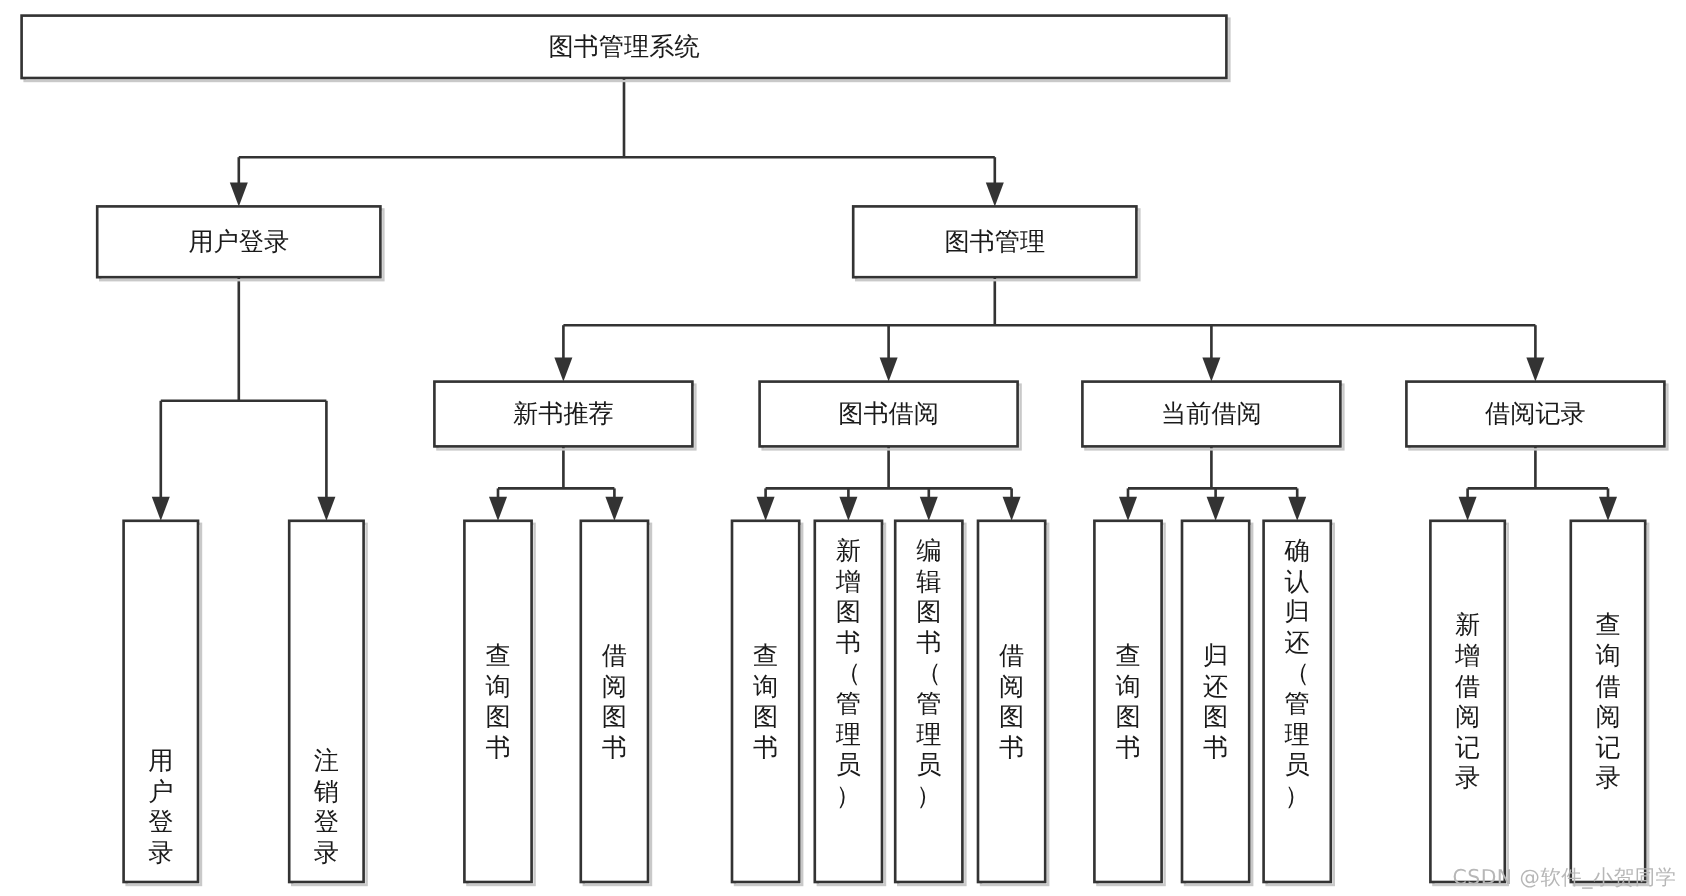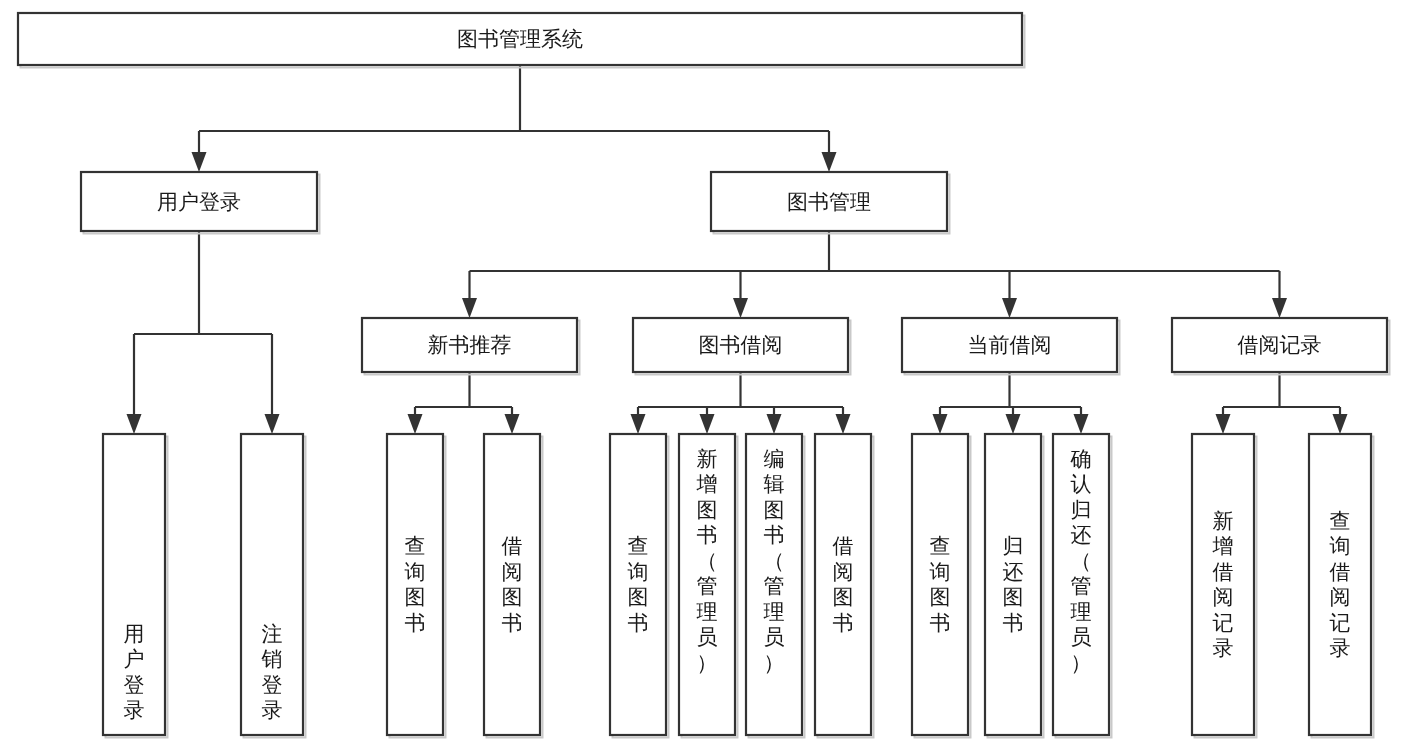--- a/index.html
+++ b/index.html
@@ -230,13 +230,14 @@
           <rect class="node-box" x="1192" y="434" width="62" height="301"></rect>
           <text class="node-label-v" x="1223"><tspan x="1223" y="527.89">新</tspan><tspan x="1223" y="553.39">增</tspan><tspan x="1223" y="578.89">借</tspan><tspan x="1223" y="604.39">阅</tspan><tspan x="1223" y="629.89">记</tspan><tspan x="1223" y="655.39">录</tspan></text>
         </g>
         <g>
           <rect class="node-shadow" x="1311.5" y="436.5" width="62" height="301"></rect>
           <rect class="node-box" x="1309" y="434" width="62" height="301"></rect>
           <text class="node-label-v" x="1340"><tspan x="1340" y="527.89">查</tspan><tspan x="1340" y="553.39">询</tspan><tspan x="1340" y="578.89">借</tspan><tspan x="1340" y="604.39">阅</tspan><tspan x="1340" y="629.89">记</tspan><tspan x="1340" y="655.39">录</tspan></text>
         </g>
       </g>
   </svg>
+  <div class="watermark-text">CSDN @软件_小贺同学</div>
 </div>
 
 </body></html>

